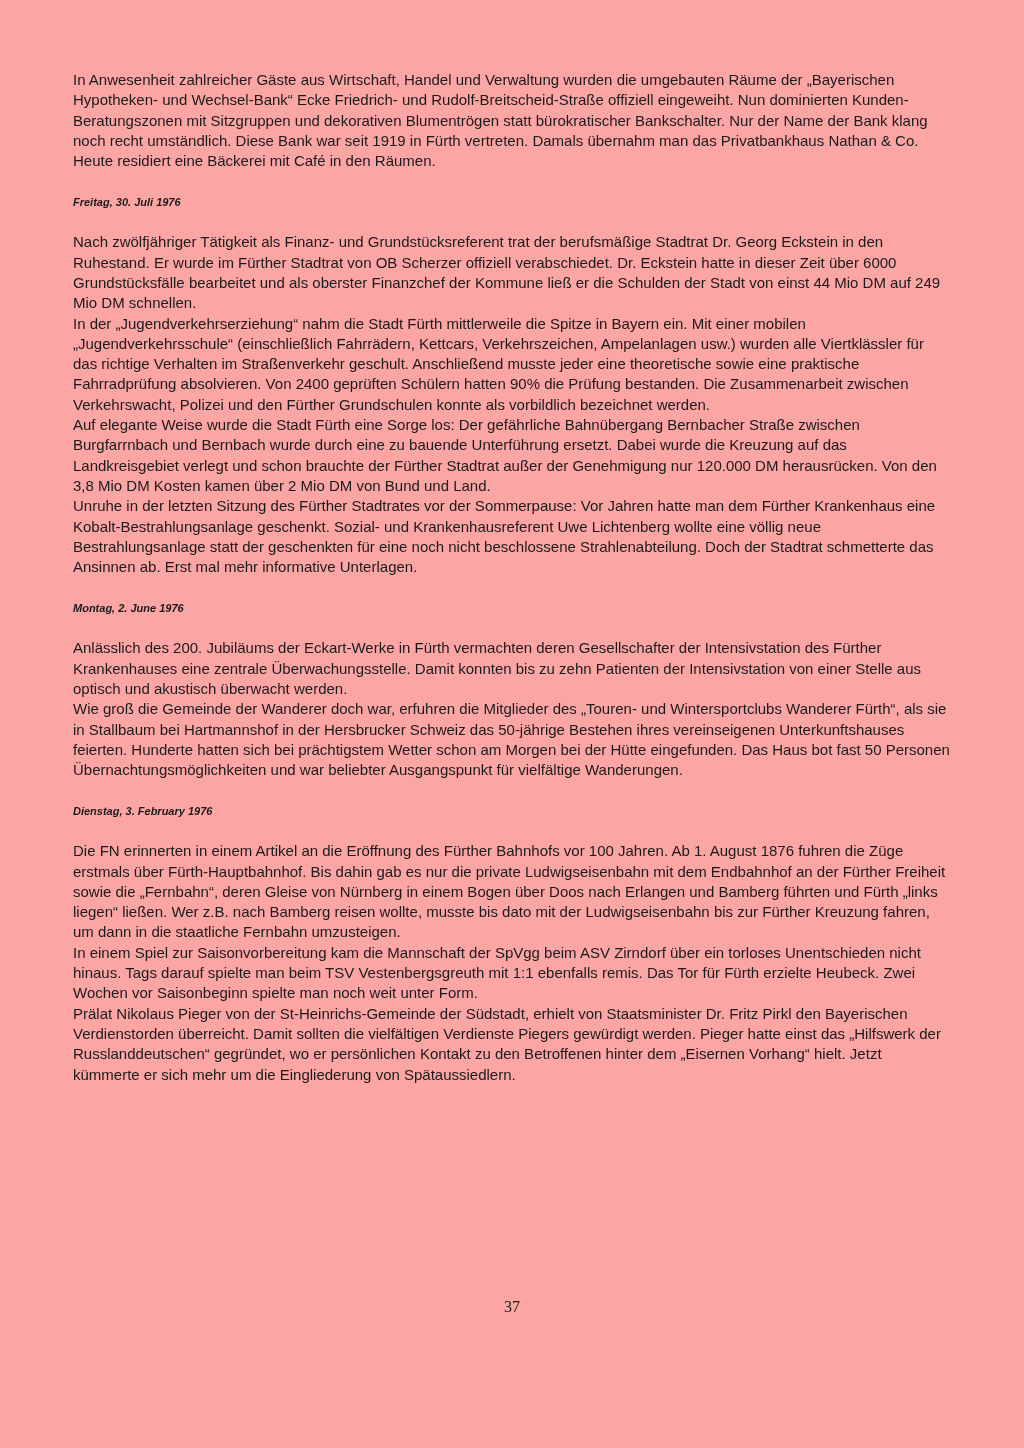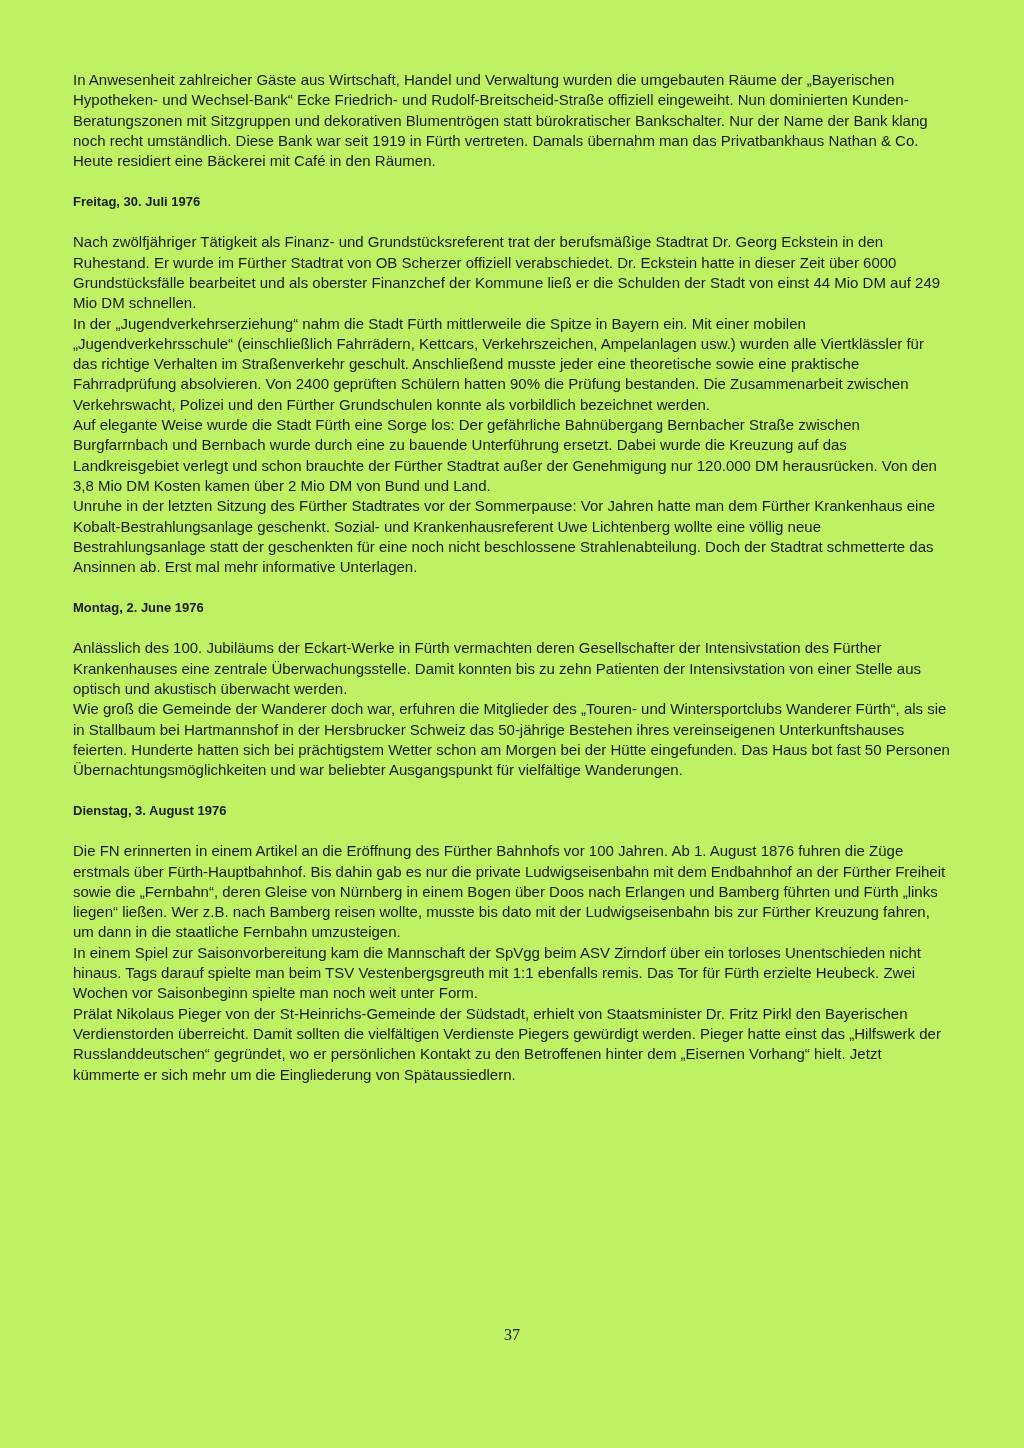--- a/index.html
+++ b/index.html
@@ -10,47 +10,48 @@
   body {
     width: 1024px;
     height: 1448px;
     overflow: hidden;
     font-family: "Liberation Sans", sans-serif;
   }
   .page {
     position: relative;
     width: 1024px;
     height: 1448px;
-    background: #bef264;
+    background: #fca5a5;
   }
   .content {
     position: absolute;
     left: 73px;
     top: 70px;
     width: 878px;
     font-size: 15px;
     line-height: 20.3px;
     color: #1b1b1b;
     text-align: left;
   }
   .content p {
     margin: 0;
     padding: 0;
   }
   .content h2 {
-    font-size: 13px;
+    font-size: 11px;
     line-height: 20.3px;
     font-weight: bold;
     margin: 20.3px 0 20.3px 0;
     padding: 0;
     color: #1b1b1b;
+    font-style: italic;
   }
   .footer {
     position: absolute;
-    top: 1326px;
+    top: 1298px;
     left: 0;
     width: 1024px;
     text-align: center;
     font-family: "Liberation Serif", serif;
     font-size: 16px;
     color: #222222;
   }
 </style>
 </head>
 <body>
@@ -68,26 +69,26 @@
       <p>In der „Jugendverkehrserziehung“ nahm die Stadt Fürth mittlerweile die Spitze in Bayern ein. Mit einer mobilen „Jugendverkehrsschule“ (einschließlich Fahrrädern, Kettcars, Verkehrszeichen, Ampelanlagen usw.) wurden alle Viertklässler für das richtige Verhalten im Straßenverkehr geschult. Anschließend musste jeder eine theoretische sowie eine praktische Fahrradprüfung absolvieren. Von 2400 geprüften Schülern hatten 90% die Prüfung bestanden. Die Zusammenarbeit zwischen Verkehrswacht, Polizei und den Fürther Grundschulen konnte als vorbildlich bezeichnet werden.</p>
     </section>
 
     <section>
       <p>Auf elegante Weise wurde die Stadt Fürth eine Sorge los: Der gefährliche Bahnübergang Bernbacher Straße zwischen Burgfarrnbach und Bernbach wurde durch eine zu bauende Unterführung ersetzt. Dabei wurde die Kreuzung auf das Landkreisgebiet verlegt und schon brauchte der Fürther Stadtrat außer der Genehmigung nur 120.000 DM herausrücken. Von den 3,8 Mio DM Kosten kamen über 2 Mio DM von Bund und Land.</p>
       <p>Unruhe in der letzten Sitzung des Fürther Stadtrates vor der Sommerpause: Vor Jahren hatte man dem Fürther Krankenhaus eine Kobalt-Bestrahlungsanlage geschenkt. Sozial- und Krankenhausreferent Uwe Lichtenberg wollte eine völlig neue Bestrahlungsanlage statt der geschenkten für eine noch nicht beschlossene Strahlenabteilung. Doch der Stadtrat schmetterte das Ansinnen ab. Erst mal mehr informative Unterlagen.</p>
     </section>
 
     <section>
       <h2>Montag, 2. June 1976</h2>
-      <p>Anlässlich des 100. Jubiläums der Eckart-Werke in Fürth vermachten deren Gesellschafter der Intensivstation des Fürther Krankenhauses eine zentrale Überwachungsstelle. Damit konnten bis zu zehn Patienten der Intensivstation von einer Stelle aus optisch und akustisch überwacht werden.</p>
+      <p>Anlässlich des 200. Jubiläums der Eckart-Werke in Fürth vermachten deren Gesellschafter der Intensivstation des Fürther Krankenhauses eine zentrale Überwachungsstelle. Damit konnten bis zu zehn Patienten der Intensivstation von einer Stelle aus optisch und akustisch überwacht werden.</p>
       <p>Wie groß die Gemeinde der Wanderer doch war, erfuhren die Mitglieder des „Touren- und Wintersportclubs Wanderer Fürth“, als sie in Stallbaum bei Hartmannshof in der Hersbrucker Schweiz das 50-jährige Bestehen ihres vereinseigenen Unterkunftshauses feierten. Hunderte hatten sich bei prächtigstem Wetter schon am Morgen bei der Hütte eingefunden. Das Haus bot fast 50 Personen Übernachtungsmöglichkeiten und war beliebter Ausgangspunkt für vielfältige Wanderungen.</p>
     </section>
 
     <section>
-      <h2>Dienstag, 3. August 1976</h2>
+      <h2>Dienstag, 3. February 1976</h2>
       <p>Die FN erinnerten in einem Artikel an die Eröffnung des Fürther Bahnhofs vor 100 Jahren. Ab 1. August 1876 fuhren die Züge erstmals über Fürth-Hauptbahnhof. Bis dahin gab es nur die private Ludwigseisenbahn mit dem Endbahnhof an der Fürther Freiheit sowie die „Fernbahn“, deren Gleise von Nürnberg in einem Bogen über Doos nach Erlangen und Bamberg führten und Fürth „links liegen“ ließen. Wer z.B. nach Bamberg reisen wollte, musste bis dato mit der Ludwigseisenbahn bis zur Fürther Kreuzung fahren, um dann in die staatliche Fernbahn umzusteigen.</p>
       <p>In einem Spiel zur Saisonvorbereitung kam die Mannschaft der SpVgg beim ASV Zirndorf über ein torloses Unentschieden nicht hinaus. Tags darauf spielte man beim TSV Vestenbergsgreuth mit 1:1 ebenfalls remis. Das Tor für Fürth erzielte Heubeck. Zwei Wochen vor Saisonbeginn spielte man noch weit unter Form.</p>
     </section>
 
     <section>
       <p>Prälat Nikolaus Pieger von der St-Heinrichs-Gemeinde der Südstadt, erhielt von Staatsminister Dr. Fritz Pirkl den Bayerischen Verdienstorden überreicht. Damit sollten die vielfältigen Verdienste Piegers gewürdigt werden. Pieger hatte einst das „Hilfswerk der Russlanddeutschen“ gegründet, wo er persönlichen Kontakt zu den Betroffenen hinter dem „Eisernen Vorhang“ hielt. Jetzt kümmerte er sich mehr um die Eingliederung von Spätaussiedlern.</p>
     </section>
 
   </div>
 

